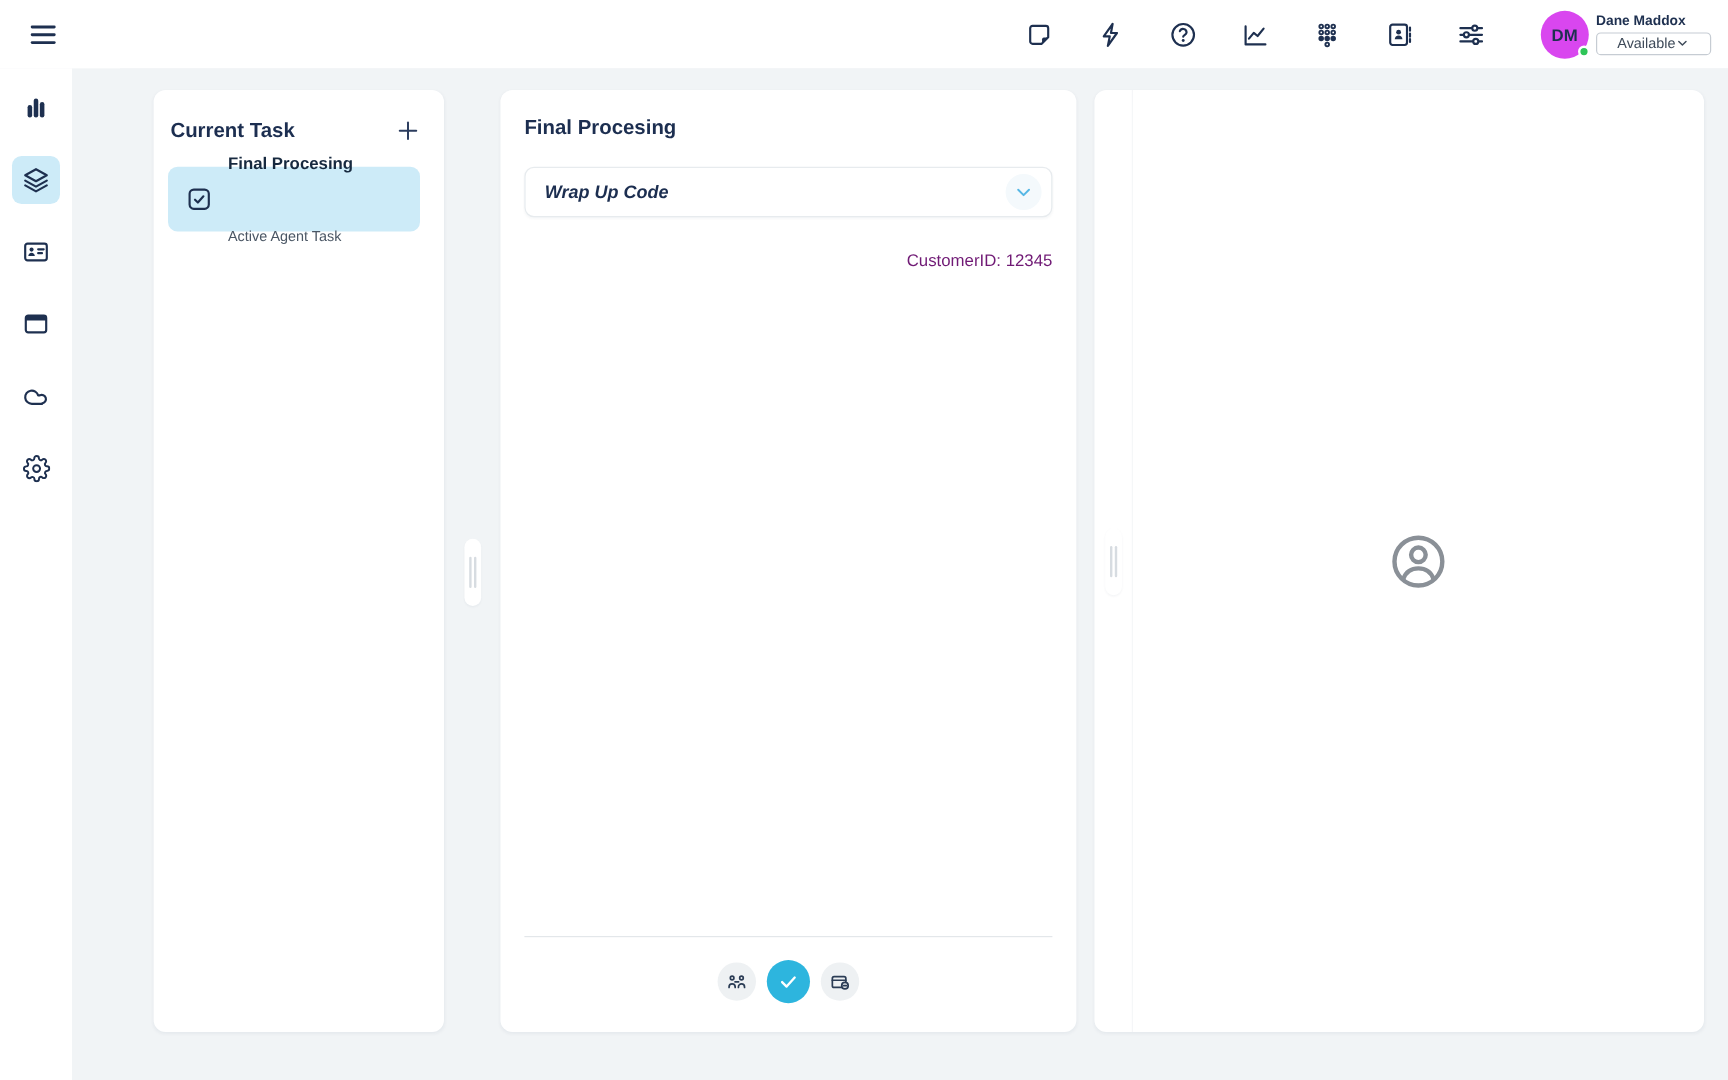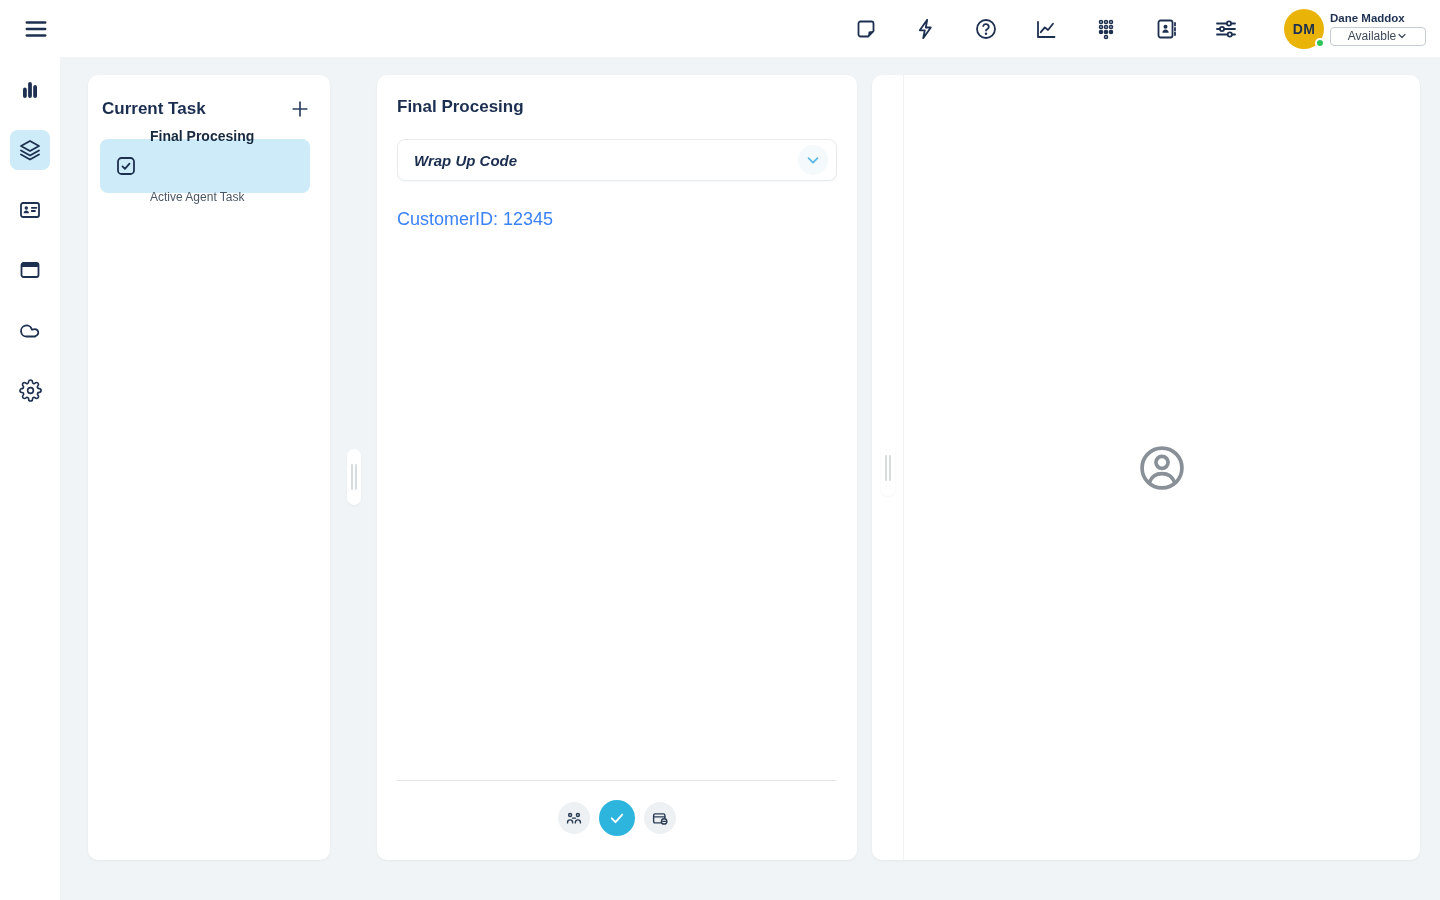--- a/index.html
+++ b/index.html
@@ -25,41 +25,41 @@
   .tb-icons { display:flex; align-items:center; }
   .tb-btn {
     width:40px; height:40px; margin:0 10px;
     display:flex; align-items:center; justify-content:center;
     cursor:pointer; border-radius:6px; color:#1e3050;
   }
   .user-cluster { display:flex; align-items:center; margin-left:28px; }
   .avatar-wrap { position:relative; width:40px; height:40px; }
   .avatar {
     width:40px; height:40px; border-radius:50%;
-    background:#eab308; color:#1e3050;
+    background:#d946ef; color:#1e3050;
     display:flex; align-items:center; justify-content:center;
     font-size:14px; font-weight:bold; letter-spacing:.3px;
   }
   .status-dot {
     position:absolute; right:-1px; bottom:1px;
     width:10px; height:10px; border-radius:50%;
     background:#2ec558; border:2px solid #ffffff;
   }
   .user-meta { margin-left:6px; display:flex; flex-direction:column; gap:3px; }
   .user-name { font-size:11.5px; font-weight:bold; color:#1e3050; }
   .status-select {
     width:96px; height:19px;
     border:1px solid #c6ccd3; border-radius:4px;
     display:flex; align-items:center; justify-content:center;
     padding:0 6px; cursor:pointer; background:#fff;
   }
   .status-select span { font-size:12px; color:#3e4a59; }
 
   
-  .app-body { display:flex; height:843px; }
+  .app-body { display:flex; height:843px;gap:40px; }
 
   .rail {
     width:60px; background:#ffffff; padding-top:13px;
     display:flex; flex-direction:column; align-items:center;
   }
   .rail-btn {
     width:40px; height:40px; margin-bottom:20px; border-radius:8px;
     display:flex; align-items:center; justify-content:center;
     cursor:pointer; color:#1e3050;
   }
@@ -118,21 +118,21 @@
     display:flex; align-items:center; justify-content:space-between;
     padding:0 8px 0 16px; cursor:pointer; background:#fff;font-style:italic;
   }
   .accordion + .accordion { margin-top:20px; }
   .accordion-label { font-size:15px; font-weight:bold; color:#1c2e50; }
   .chev-circle {
     width:30px; height:30px; border-radius:50%;
     background:#f4f9fc; display:flex; align-items:center; justify-content:center;
     color:#56b7e5;
   }
-  .customer-line { margin-top:28px; font-size:18px; color:#3b82f6; }
+  .customer-line { margin-top:28px; font-size:14px; color:#701a75;text-align:right; }
 
   .detail-footer { margin-top:auto; }
   .footer-divider { border-top:1px solid #e3e7ea; }
   .footer-actions {
     display:flex; align-items:center; justify-content:center; gap:9px;
     padding:19px 0 10px 0;
   }
   .action-btn {
     width:32px; height:32px; border-radius:50%;
     background:#eef1f3; color:#2b3c55;

